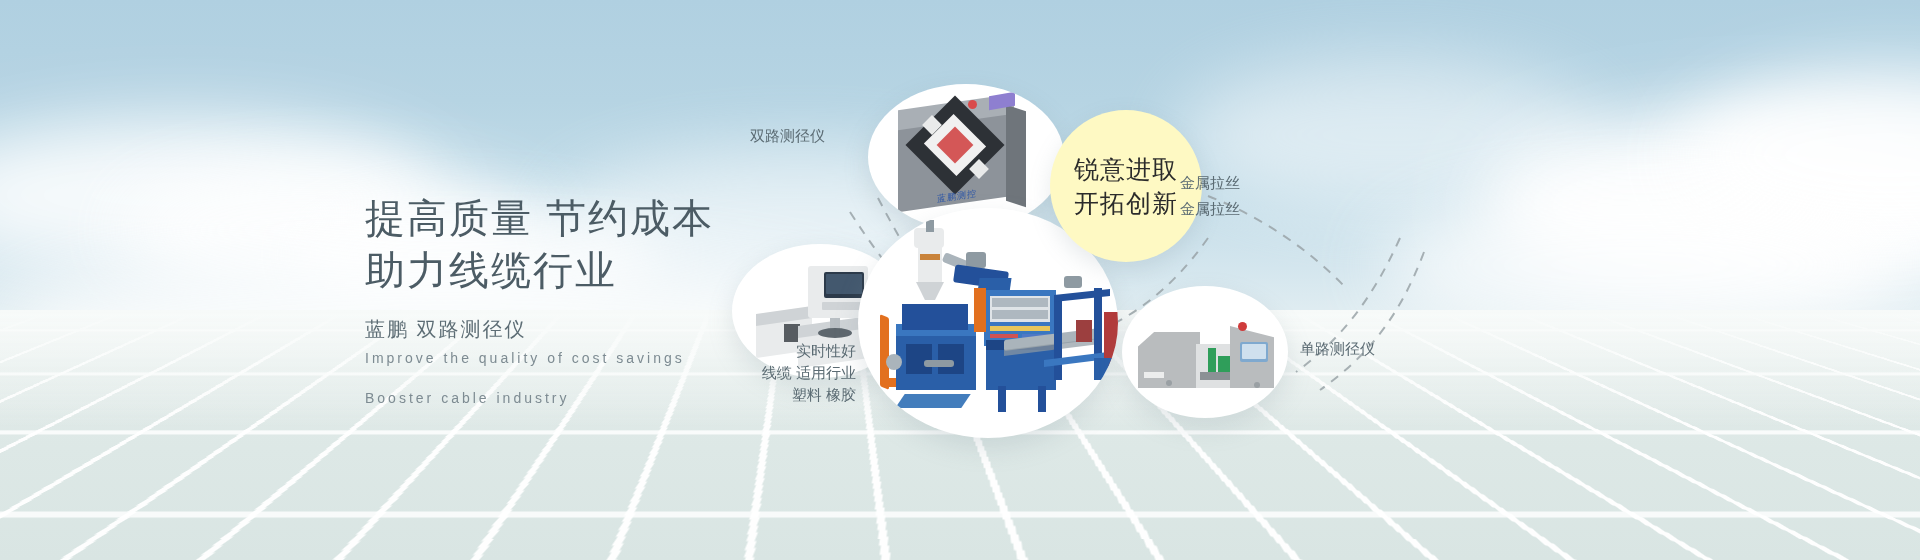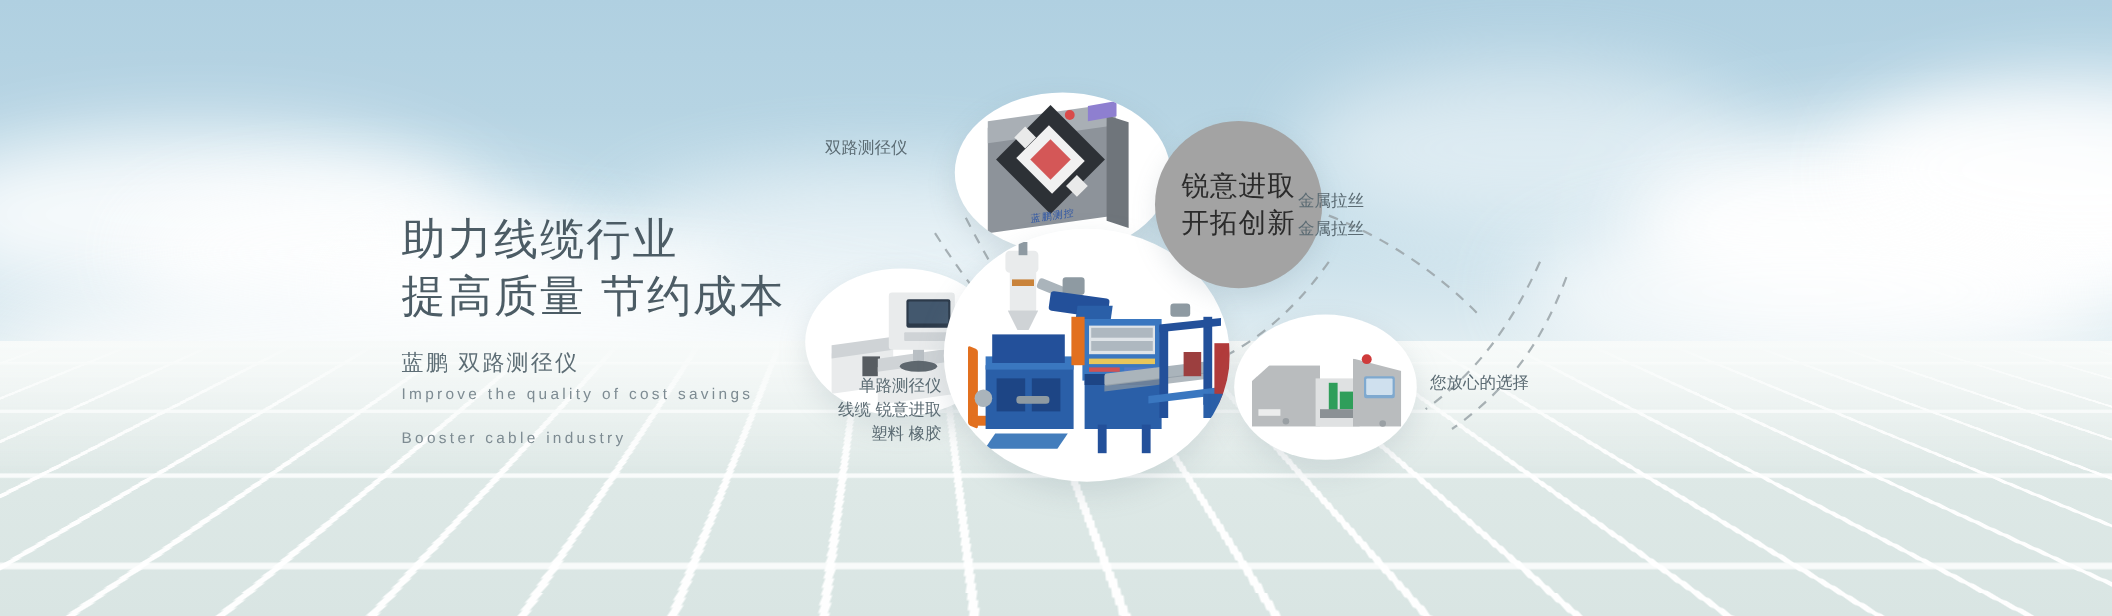--- a/index.html
+++ b/index.html
@@ -58,21 +58,21 @@
   .comp{position:absolute;left:700px;top:0;width:1220px;height:560px;}
   .dash-layer{position:absolute;inset:0;}
 
   .bubble{position:absolute;border-radius:50%;background:#fff;overflow:hidden;}
   .bubble.shadow{box-shadow:0 10px 26px rgba(120,140,150,.20);}
 
   .lbl{position:absolute;color:#5b6b73;font-size:15px;line-height:22px;white-space:nowrap;}
   .lbl.r{text-align:right;}
 
   .callout{
-    position:absolute;border-radius:50%;background:#a3a3a3;
+    position:absolute;border-radius:50%;background:#fef9c3;
     display:flex;flex-direction:column;align-items:center;justify-content:center;
     box-shadow:0 8px 22px rgba(120,140,150,.18);
   }
   .callout div{font-size:25px;line-height:34px;color:#2b2b2b;letter-spacing:1px;}
 
   
   .art{position:absolute;inset:0;}
   .r{position:absolute;}
 
   
@@ -105,22 +105,22 @@
     <div class="cloud soft" style="left:1680px;top:70px;width:420px;height:170px;opacity:.85;"></div>
     <div class="cloud soft" style="left:1380px;top:190px;width:520px;height:150px;opacity:.7;"></div>
     <div class="cloud soft" style="left:0px;top:250px;width:900px;height:150px;opacity:.75;"></div>
   </div>
 
   <div class="floor">
     <div class="floor-fade"></div>
   </div>
 
   <div class="copy">
+    <div class="h1">提高质量 节约成本</div>
     <div class="h1">助力线缆行业</div>
-    <div class="h1">提高质量 节约成本</div>
     <div class="sub">蓝鹏 双路测径仪</div>
     <div class="en" style="margin-top:2px;">Improve the quality of cost savings</div>
     <div class="en">Booster cable industry</div>
   </div>
 
   <div class="comp">
 
     <svg class="dash-layer" viewBox="0 0 1220 560" preserveAspectRatio="none">
       <g fill="none" stroke="#9aa4a8" stroke-width="2" stroke-dasharray="9 8" opacity=".85">
         <path d="M178 198 C 205 250, 230 290, 258 318"></path>
@@ -141,40 +141,40 @@
         <div class="r" style="left:64px;top:40px;width:46px;height:42px;background:#f1f1f1;transform:rotate(45deg);"></div>
         <div class="r" style="left:74px;top:48px;width:26px;height:26px;background:#cf3c3c;transform:rotate(45deg);opacity:.85;"></div>
         <div class="r" style="left:57px;top:34px;width:14px;height:14px;background:#e9eaea;transform:rotate(45deg);"></div>
         <div class="r" style="left:104px;top:78px;width:14px;height:14px;background:#e9eaea;transform:rotate(45deg);"></div>
         <div class="r" style="left:121px;top:10px;width:26px;height:14px;background:#8e7fd0;transform:skewY(-10deg);"></div>
         <div class="r" style="left:100px;top:16px;width:9px;height:9px;border-radius:50%;background:#d94b4b;"></div>
         <div class="r" style="left:46px;top:106px;width:86px;height:12px;display:flex;align-items:center;justify-content:center;
                      color:#2c55a6;font-size:9px;letter-spacing:1px;transform:skewY(-8deg);">蓝鹏测控</div>
       </div>
     </div>
-    <div class="lbl r" style="left:-35px;top:125px;width:160px;font-family:Liberation Mono, monospace;">双路测径仪</div>
+    <div class="lbl r" style="left:-35px;top:125px;width:160px;">双路测径仪</div>
 
     <div class="bubble shadow" style="left:32px;top:244px;width:176px;height:134px;">
       <div class="art">
         <div class="r white-m" style="left:24px;top:72px;width:56px;height:38px;transform:skewY(-8deg);border-radius:2px;"></div>
         <div class="r grey-m" style="left:24px;top:66px;width:56px;height:12px;transform:skewY(-8deg);"></div>
         <div class="r dark" style="left:52px;top:80px;width:16px;height:18px;opacity:.85;"></div>
         <div class="r white-m" style="left:66px;top:82px;width:86px;height:36px;transform:skewY(-8deg);border-radius:2px;"></div>
         <div class="r grey-m" style="left:66px;top:76px;width:86px;height:12px;transform:skewY(-8deg);"></div>
         <div class="r white-m" style="left:76px;top:22px;width:60px;height:52px;border-radius:3px;"></div>
         <div class="r" style="left:92px;top:28px;width:40px;height:26px;background:#2c3a4a;border-radius:2px;"></div>
         <div class="r" style="left:94px;top:30px;width:36px;height:20px;background:#4a6077;border-radius:1px;opacity:.8;"></div>
         <div class="r grey-m" style="left:90px;top:58px;width:44px;height:8px;border-radius:1px;"></div>
         <div class="r" style="left:98px;top:74px;width:10px;height:12px;background:#b9bfc4;"></div>
         <div class="r" style="left:86px;top:84px;width:34px;height:10px;background:#5e676e;border-radius:50%;"></div>
       </div>
     </div>
     <div class="lbl r" style="left:-20px;top:340px;width:176px;">
-      <div>单路测径仪</div>
-      <div>线缆 锐意进取</div>
+      <div>实时性好</div>
+      <div>线缆 适用行业</div>
       <div>塑料 橡胶</div>
     </div>
 
     <div class="bubble shadow" style="left:158px;top:208px;width:260px;height:230px;border-radius:50%;"></div>
     <div style="position:absolute;left:158px;top:208px;width:260px;height:230px;border-radius:50%;overflow:hidden;">
       <div class="art">
 
         <div class="r mach-floor" style="left:42px;top:186px;width:66px;height:14px;transform:skewX(-34deg);opacity:.9;"></div>
 
         <div class="r orange" style="left:22px;top:108px;width:9px;height:72px;transform:skewY(22deg);border-radius:2px;"></div>
@@ -238,21 +238,21 @@
         <div class="r" style="left:108px;top:40px;width:44px;height:62px;background:#b9bcbe;
              clip-path:polygon(0 0,100% 18%,100% 100%,0 100%);"></div>
         <div class="r" style="left:118px;top:56px;width:28px;height:20px;background:#7fa9cf;border-radius:2px;"></div>
         <div class="r" style="left:120px;top:58px;width:24px;height:15px;background:#cfe0ee;border-radius:1px;"></div>
         <div class="r" style="left:116px;top:36px;width:9px;height:9px;border-radius:50%;background:#cf3b3b;"></div>
         <div class="r" style="left:22px;top:86px;width:20px;height:6px;background:#eceded;"></div>
         <div class="r" style="left:44px;top:94px;width:6px;height:6px;border-radius:50%;background:#9aa0a4;"></div>
         <div class="r" style="left:132px;top:96px;width:6px;height:6px;border-radius:50%;background:#9aa0a4;"></div>
       </div>
     </div>
-    <div class="lbl" style="left:600px;top:338px;">您放心的选择</div>
+    <div class="lbl" style="left:600px;top:338px;">单路测径仪</div>
 
     <div class="callout" style="left:350px;top:110px;width:152px;height:152px;">
       <div>锐意进取</div>
       <div>开拓创新</div>
     </div>
 
     <div class="lbl" style="left:480px;top:170px;line-height:26px;">
       <div>金属拉丝</div>
       <div>金属拉丝</div>
     </div>

